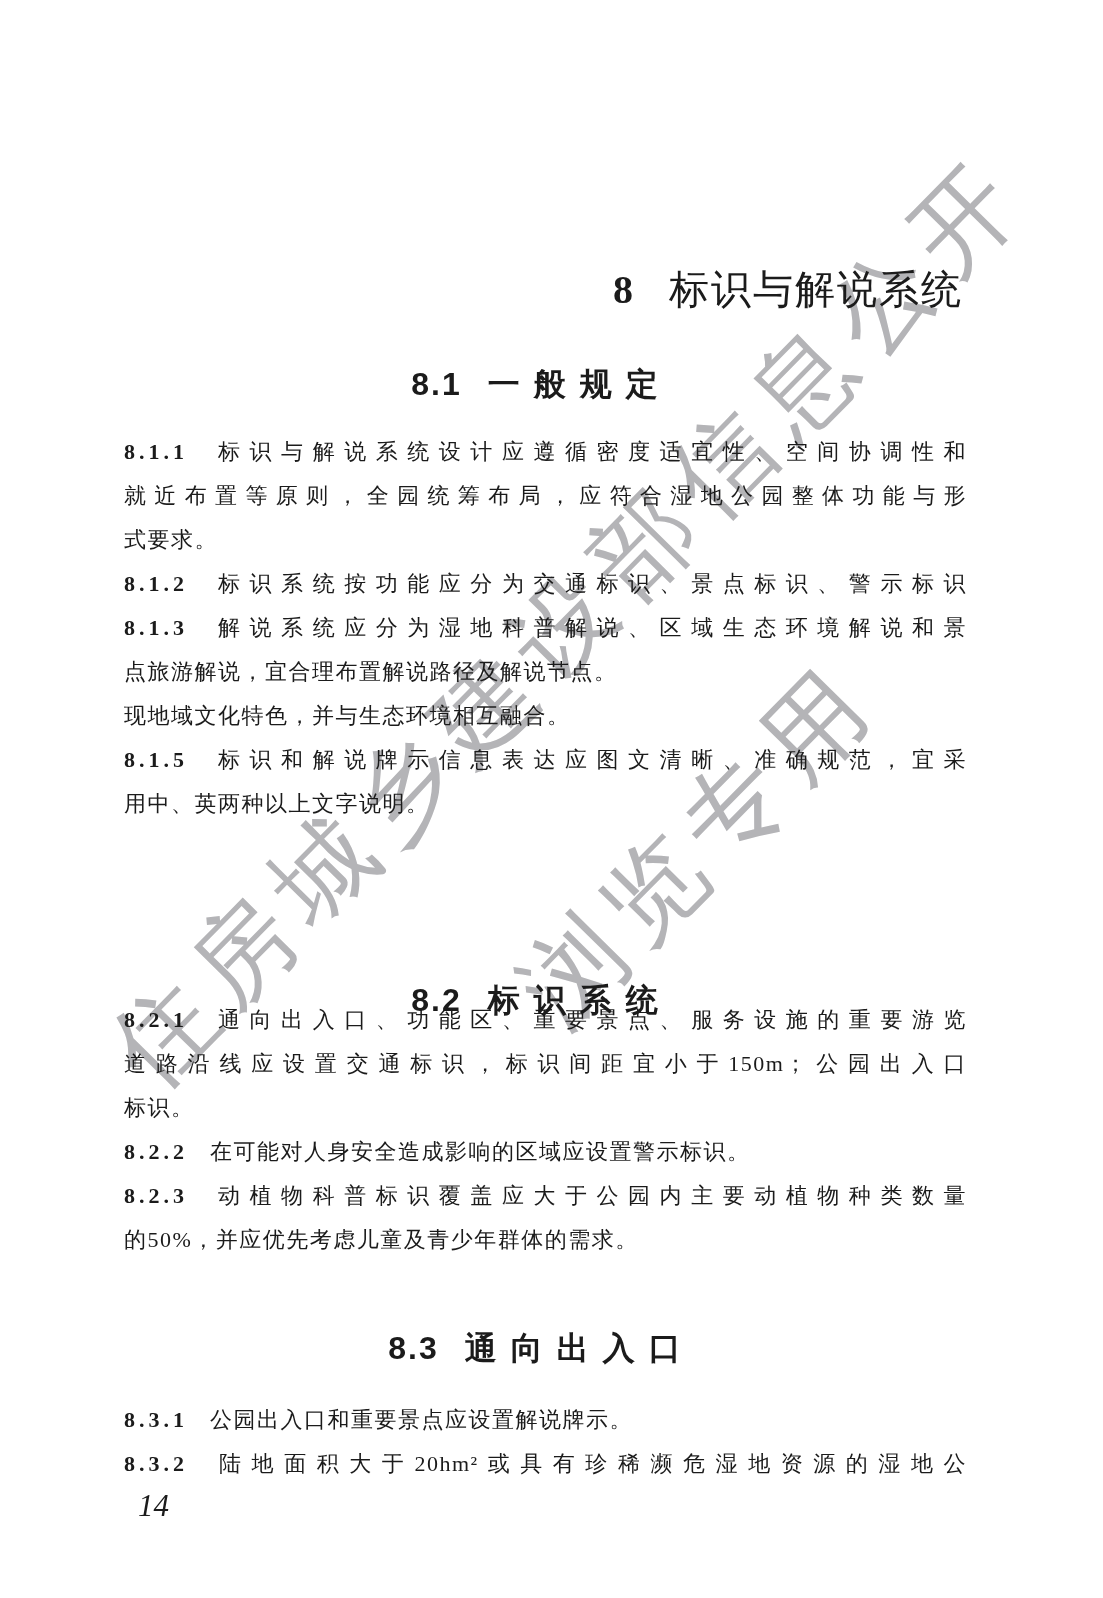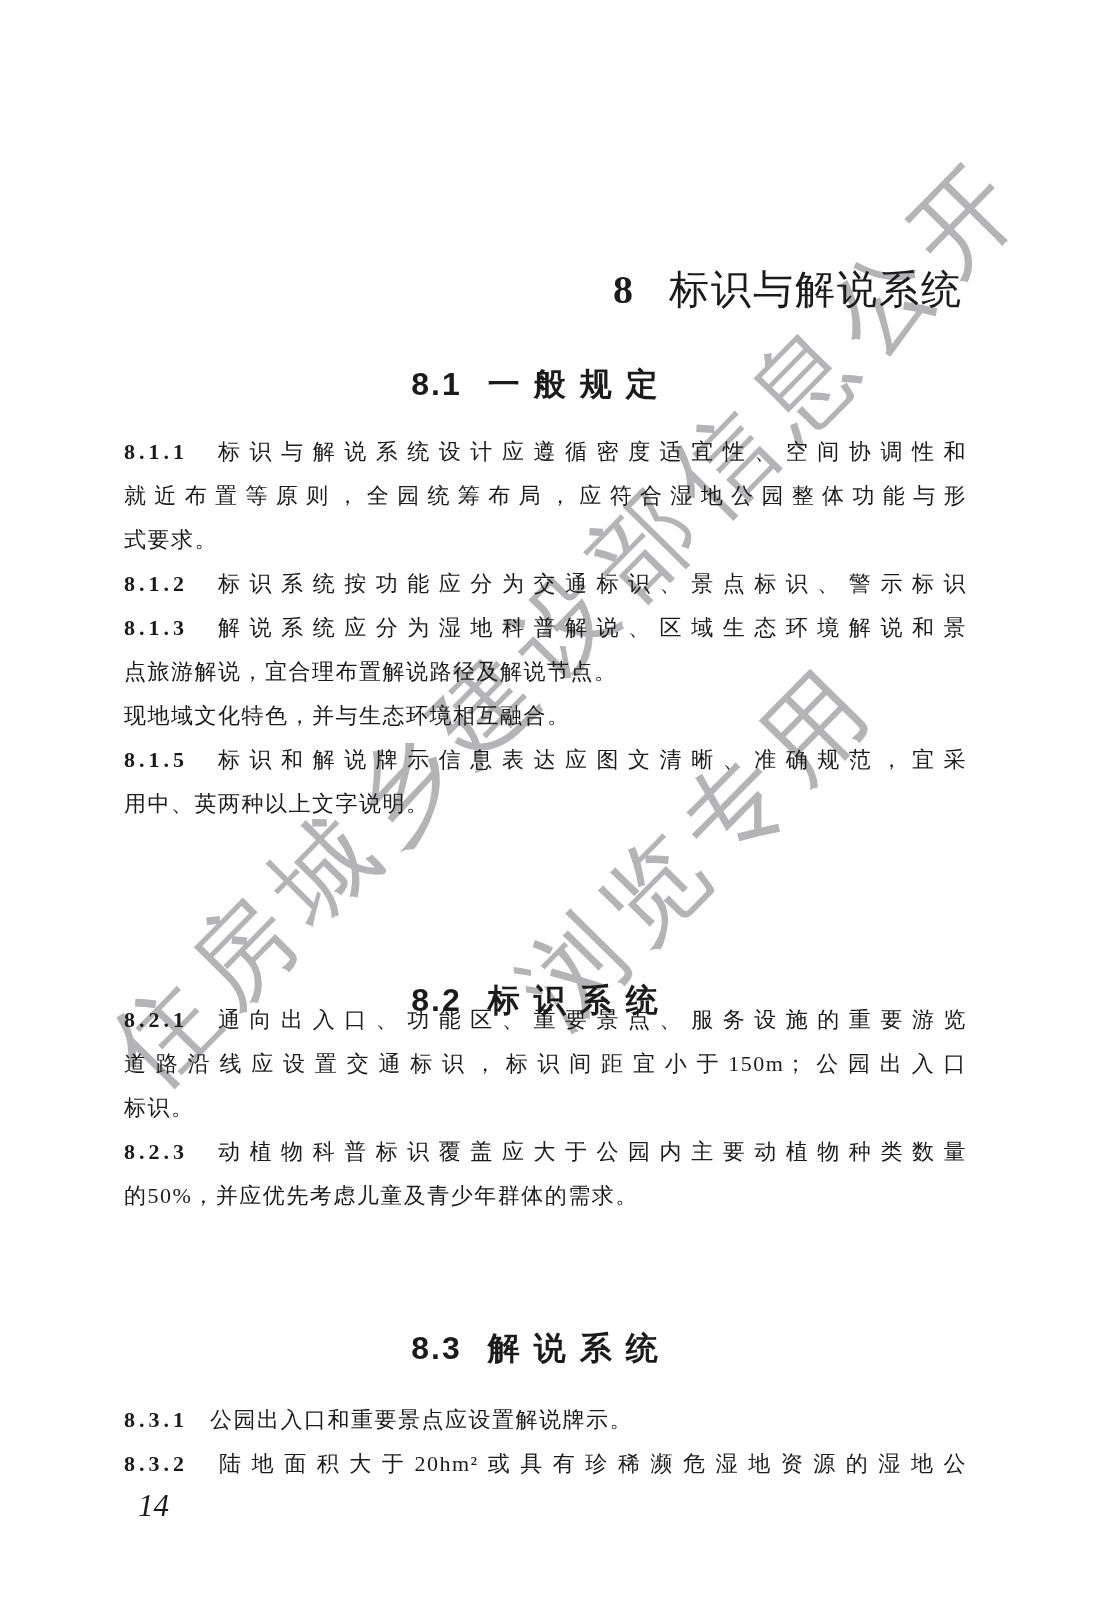--- a/index.html
+++ b/index.html
@@ -103,26 +103,27 @@
       <div class="line"><span>用中、英两种以上文字说明。</span></div>
     </div>
 
   <div class="sec-h sh2">
     <span class="shnum">8.2</span><span class="shtxt">标识系统</span>
   </div>
   <div class="body b2">
       <div class="line j"><b class="cnum">8.2.1</b><span>通向出入口、功能区、重要景点、服务设施的重要游览</span></div>
       <div class="line j"><span>道路沿线应设置交通标识，标识间距宜小于150m；公园出入口</span></div>
       <div class="line"><span>标识。</span></div>
+      <div class="line"><b class="cnum">8.2.2</b><span>在可能对人身安全造成影响的区域应设置警示标识。</span></div>
       <div class="line j"><b class="cnum">8.2.3</b><span>动植物科普标识覆盖应大于公园内主要动植物种类数量</span></div>
       <div class="line"><span>的50%，并应优先考虑儿童及青少年群体的需求。</span></div>
     </div>
 
   <div class="sec-h sh3">
-    <span class="shnum">8.3</span><span class="shtxt">解说系统</span>
+    <span class="shnum">8.3</span><span class="shtxt">通向出入口</span>
   </div>
   <div class="body b3">
       <div class="line"><b class="cnum">8.3.1</b><span>公园出入口和重要景点应设置解说牌示。</span></div>
       <div class="line j"><b class="cnum">8.3.2</b><span>陆地面积大于20hm²或具有珍稀濒危湿地资源的湿地公</span></div>
     </div>
 
   <div class="pagenum">14</div>
 
 </div>
 

